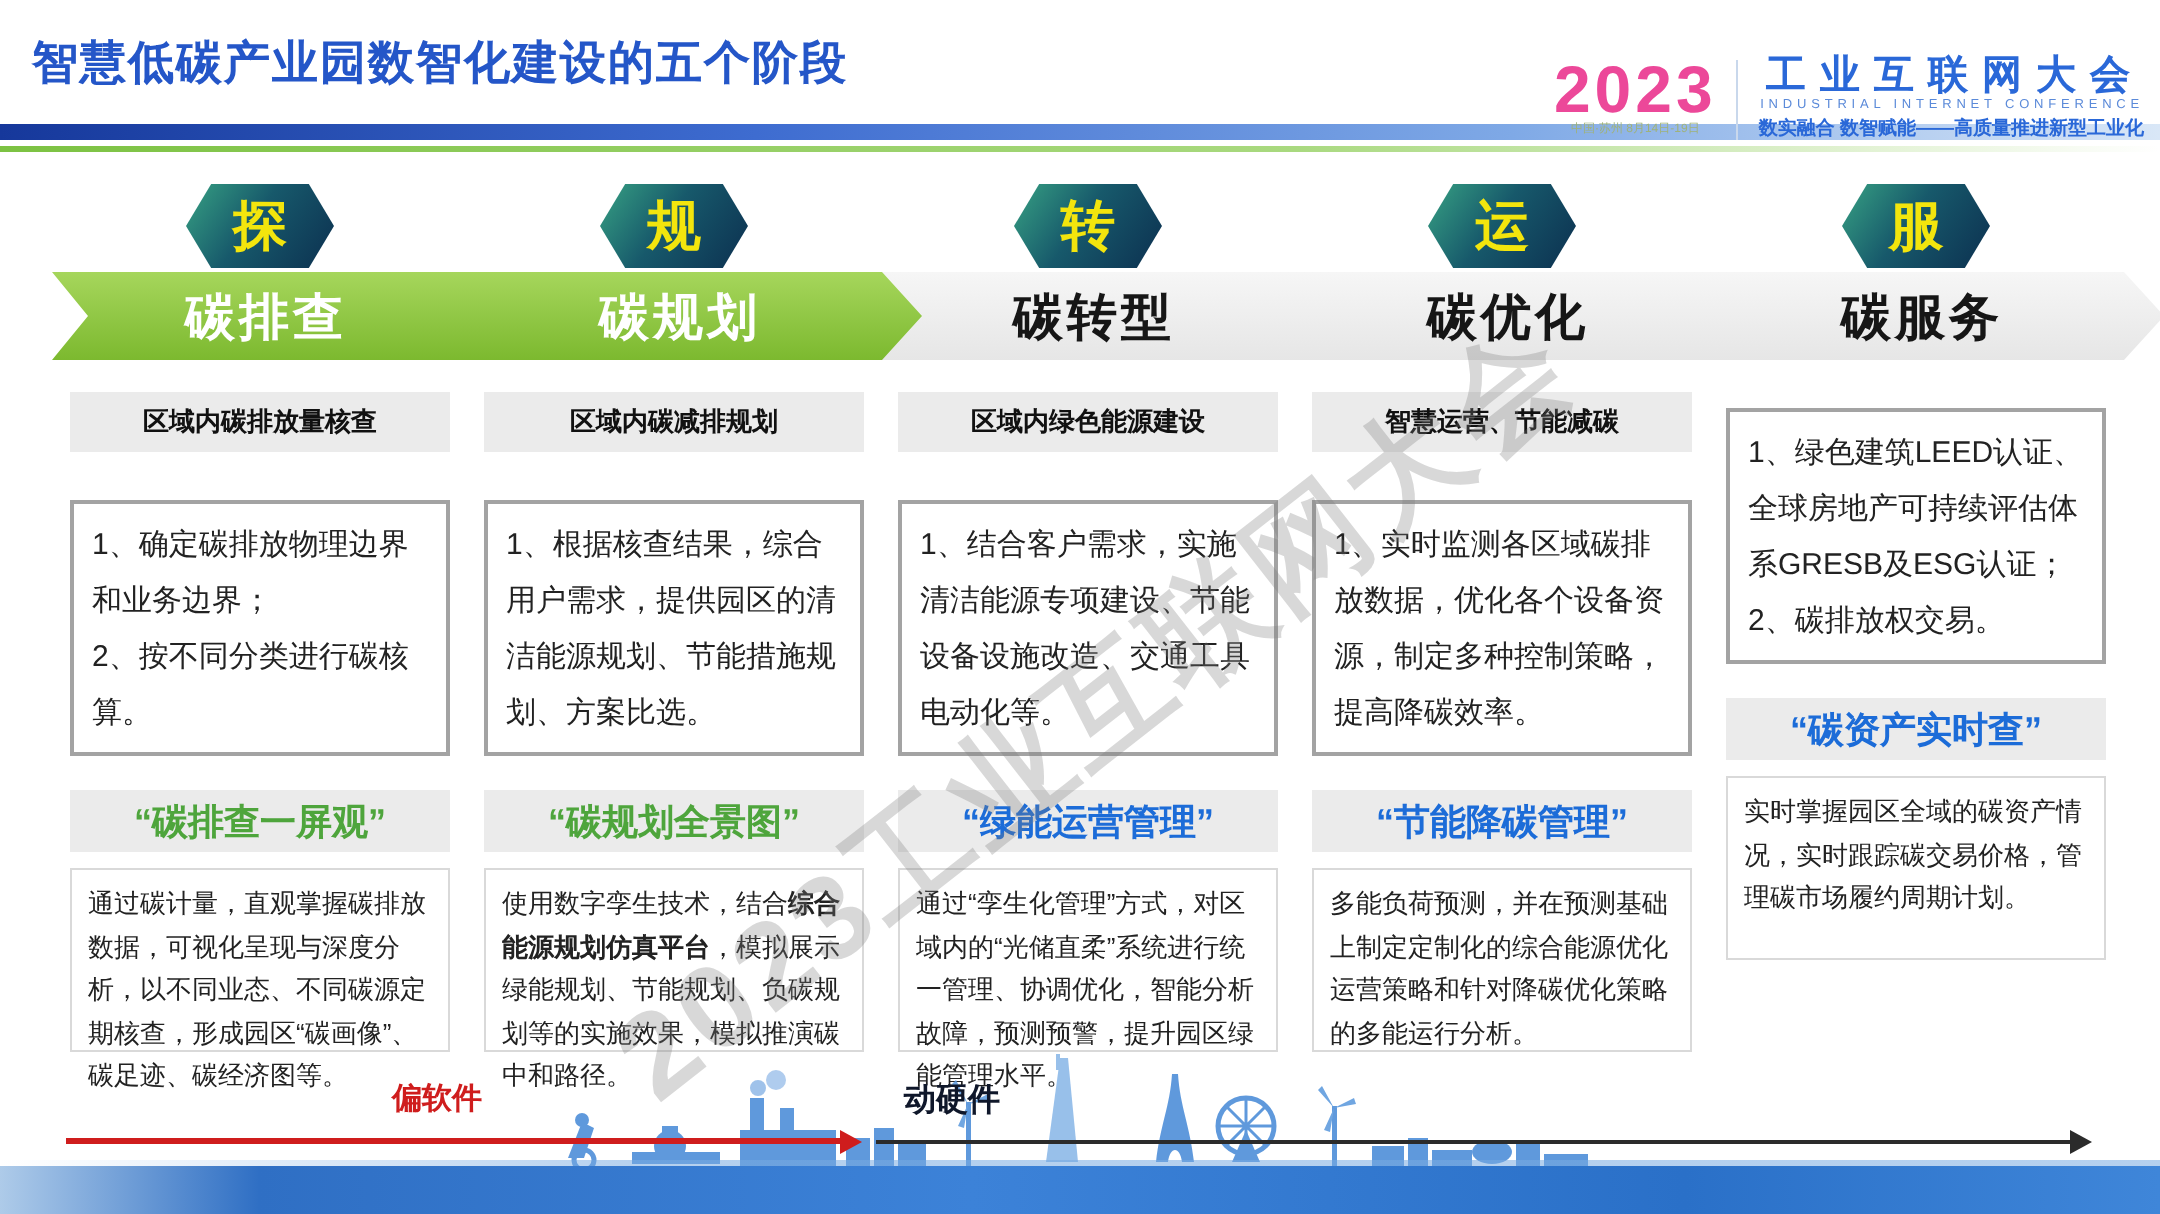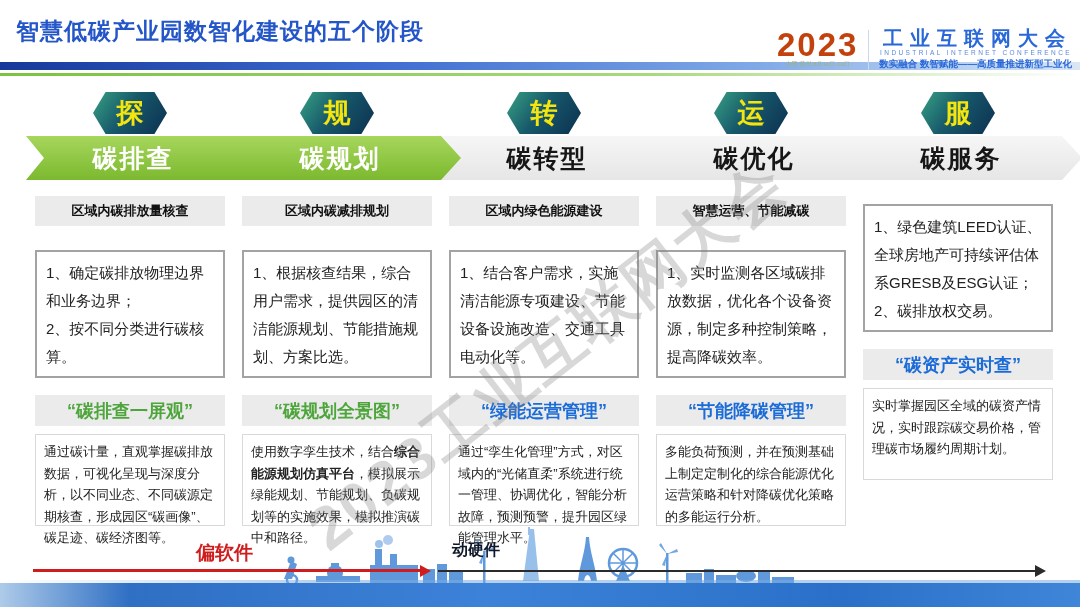--- a/index.html
+++ b/index.html
@@ -18,21 +18,21 @@
     background:linear-gradient(90deg,#16389b 0%,#3e6cd0 35%,#7fa9e6 70%,#d9e7f7 100%);
   }
   .rule-green{
     position:absolute;left:0;top:73px;width:100%;height:3px;
     background:linear-gradient(90deg,#7cc242 0%,#a9d97f 60%,rgba(169,217,127,0) 100%);
   }
   .logo{
     position:absolute;right:8px;top:28px;display:flex;align-items:center;gap:10px;
   }
   .logo-left{text-align:center;}
-  .logo-year{font-size:33px;font-weight:bold;color:#c2410c;letter-spacing:2px;line-height:30px;}
+  .logo-year{font-size:33px;font-weight:bold;color:#ec4899;letter-spacing:2px;line-height:30px;}
   .logo-venue{font-size:6px;color:#9fb27a;white-space:nowrap;}
   .logo-sep{width:1px;height:40px;background:#c9d8ec;}
   .logo-right{text-align:right;}
   .logo-cn{font-size:20px;font-weight:bold;color:#2a68d8;letter-spacing:7px;line-height:20px;white-space:nowrap;}
   .logo-en{font-size:6.5px;color:#5b8ad9;letter-spacing:2.4px;margin-top:1px;white-space:nowrap;}
   .logo-slogan{font-size:9.5px;font-weight:bold;color:#2a68d8;margin-top:2px;white-space:nowrap;}
   
   .watermark{
     position:absolute;left:218px;top:316px;width:660px;text-align:center;
     font-size:60px;font-weight:bold;color:rgba(125,125,125,0.30);
@@ -80,21 +80,21 @@
   }
   .quote--green{color:#4ea53c;}
   .quote--blue{color:#1c6cd8;}
   .desc-box{
     margin-top:8px;height:92px;background:#fff;border:1px solid #d9d9d9;
     box-sizing:border-box;padding:6px 8px;
     font-size:13px;color:#222;line-height:21.5px;
   }
   .desc-box b{font-weight:bold;}
   
-  .lbl-soft{position:absolute;left:196px;top:540px;font-size:19px;font-weight:bold;color:#cf1d1d;z-index:40;}
+  .lbl-soft{position:absolute;left:196px;top:540px;font-size:15px;font-weight:bold;color:#cf1d1d;z-index:40;}
   .lbl-hard{position:absolute;left:452px;top:540px;font-size:16px;font-weight:bold;color:#0f172a;z-index:40;}
   .arrow-red{position:absolute;left:33px;top:569px;width:388px;height:3px;background:#cf1d1d;z-index:40;}
   .arrow-red::after{
     content:"";position:absolute;right:-10px;top:-4.5px;
     border-left:11px solid #cf1d1d;border-top:6px solid transparent;border-bottom:6px solid transparent;
   }
   .arrow-dark{position:absolute;left:438px;top:569.5px;width:598px;height:2.5px;background:#2b2b2b;z-index:40;}
   .arrow-dark::after{
     content:"";position:absolute;right:-10px;top:-4.75px;
     border-left:11px solid #2b2b2b;border-top:6px solid transparent;border-bottom:6px solid transparent;

